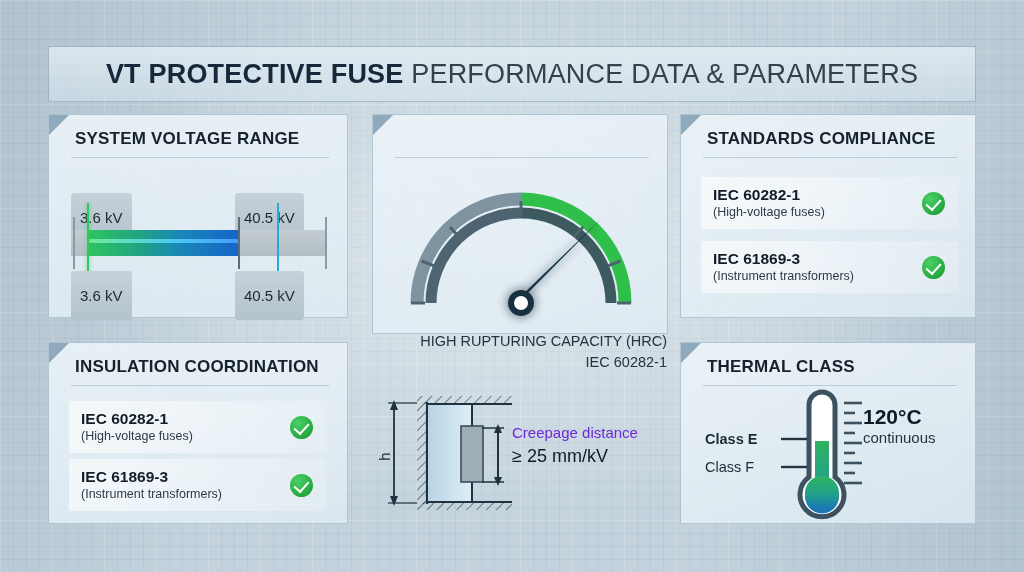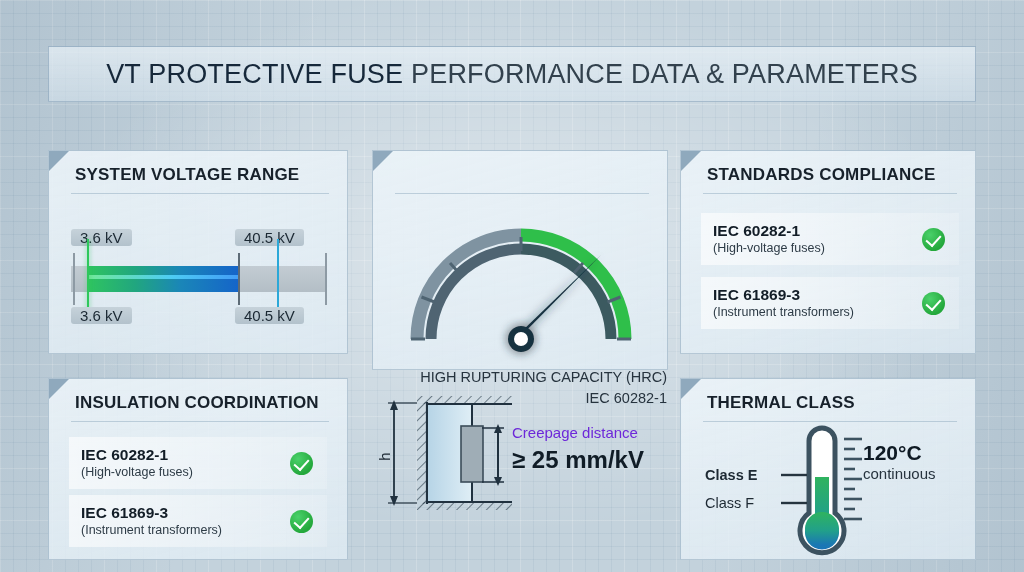--- a/index.html
+++ b/index.html
@@ -27,30 +27,29 @@
 
   
   .titlebar {
     position: absolute; left: 48px; top: 46px; width: 928px; height: 56px;
     border: 1px solid rgba(120,150,175,0.55);
     background: linear-gradient(180deg, rgba(232,241,247,0.72), rgba(214,228,238,0.55));
     display: flex; align-items: center; justify-content: center;
     z-index: 3;
   }
   .title { font-size: 27px; letter-spacing: 0.2px; color: #2b3a46; white-space: nowrap; }
-  .title .strong { font-weight: normal; color: #16283a; }
+  .title .strong { font-weight: bold; color: #16283a; }
   .title .light { font-weight: normal; color: #32414d; }
 
   
   .panel {
     position: absolute;
     background: linear-gradient(165deg, rgba(236,244,249,0.90) 0%, rgba(224,236,244,0.80) 100%);
     border: 1px solid rgba(130,158,180,0.50);
     z-index: 2;
-    margin-top: 36px;
   }
   .panel .corner {
     position: absolute; left: 0; top: 0; width: 0; height: 0;
     border-top: 20px solid #8fa9bd; border-right: 20px solid transparent;
   }
   .phead {
     position: absolute; left: 26px; top: 14px; right: 20px;
     font-size: 17px; font-weight: bold; color: #17212b; letter-spacing: 0.2px;
     white-space: nowrap;
   }
@@ -79,21 +78,21 @@
     content:""; position:absolute; left:0; right:0; top: 9px; height: 4px;
     background: linear-gradient(90deg, #7ff0a4, #56d8ff 55%, #4aa8ff);
     opacity: .85;
   }
   .vr-tick { position: absolute; width: 2px; }
   .vr-tick.edge { background: #8d9aa4; top: 50px; height: 52px; }
   .vr-tick.green { background: #2ec85c; top: 36px; height: 82px; box-shadow: 0 0 5px rgba(46,200,92,.65); }
   .vr-tick.dark  { background: #5d6b76; top: 50px; height: 52px; }
   .vr-tick.cyan  { background: #2ba8d8; top: 36px; height: 82px; }
   .vr-lab {
-    position: absolute; padding: 0 9px; font-size: 15px; color: #1b2833;
+    position: absolute; padding: 16px 9px; font-size: 15px; color: #1b2833;
     background: linear-gradient(180deg, #c6d2da, #b3c2cc);
     border-radius: 3px; white-space: nowrap;
   }
 
   
   .gauge-wrap { position: absolute; left: 0; top: 48px; width: 100%; height: 170px; }
   .gauge-val {
     position: absolute; left: 0; right: 0; top: 108px; text-align: center;
     font-size: 21px; font-weight: bold; color: #111d28; letter-spacing: .3px;
   }
@@ -118,21 +117,21 @@
   }
   .tick-circle::after {
     content:""; position:absolute; left: 6.5px; top: 4.5px;
     width: 7px; height: 12px; border: solid #fff;
     border-width: 0 2.6px 2.6px 0; transform: rotate(42deg);
   }
 
   
   #creepage { position: absolute; left: 372px; top: 386px; width: 296px; height: 148px; z-index: 2; }
   .creep-txt1 { position: absolute; left: 140px; top: 38px; font-size: 15px; color: #6d28d9; white-space: nowrap; }
-  .creep-txt2 { position: absolute; left: 140px; top: 60px; font-size: 24px; font-weight: bold; color: #101c26; white-space: nowrap; }
+  .creep-txt2 { position: absolute; left: 140px; top: 60px; font-size: 18px; font-weight: normal; color: #101c26; white-space: nowrap; }
   .creep-cap  { position: absolute; left: 0; width: 230px; top: 122px; text-align: center; font-size: 14.5px; color: #22303a; }
   .h-label { position: absolute; left: 8px; top: 62px; font-size: 15px; color: #16222c; transform: rotate(-90deg); transform-origin: center; }
 
   
   .th-wrap { position: absolute; left: 0; top: 46px; width: 100%; height: 136px; }
   .th-cls { position: absolute; font-size: 14.5px; color: #1d2933; white-space: nowrap; }
   .th-val { position: absolute; left: 182px; top: 16px; font-size: 21px; font-weight: bold; color: #0f1a24; white-space: nowrap; }
   .th-sub { position: absolute; left: 182px; top: 40px; font-size: 15px; color: #26333e; white-space: nowrap; text-align: right; }
 </style>
 </head>

